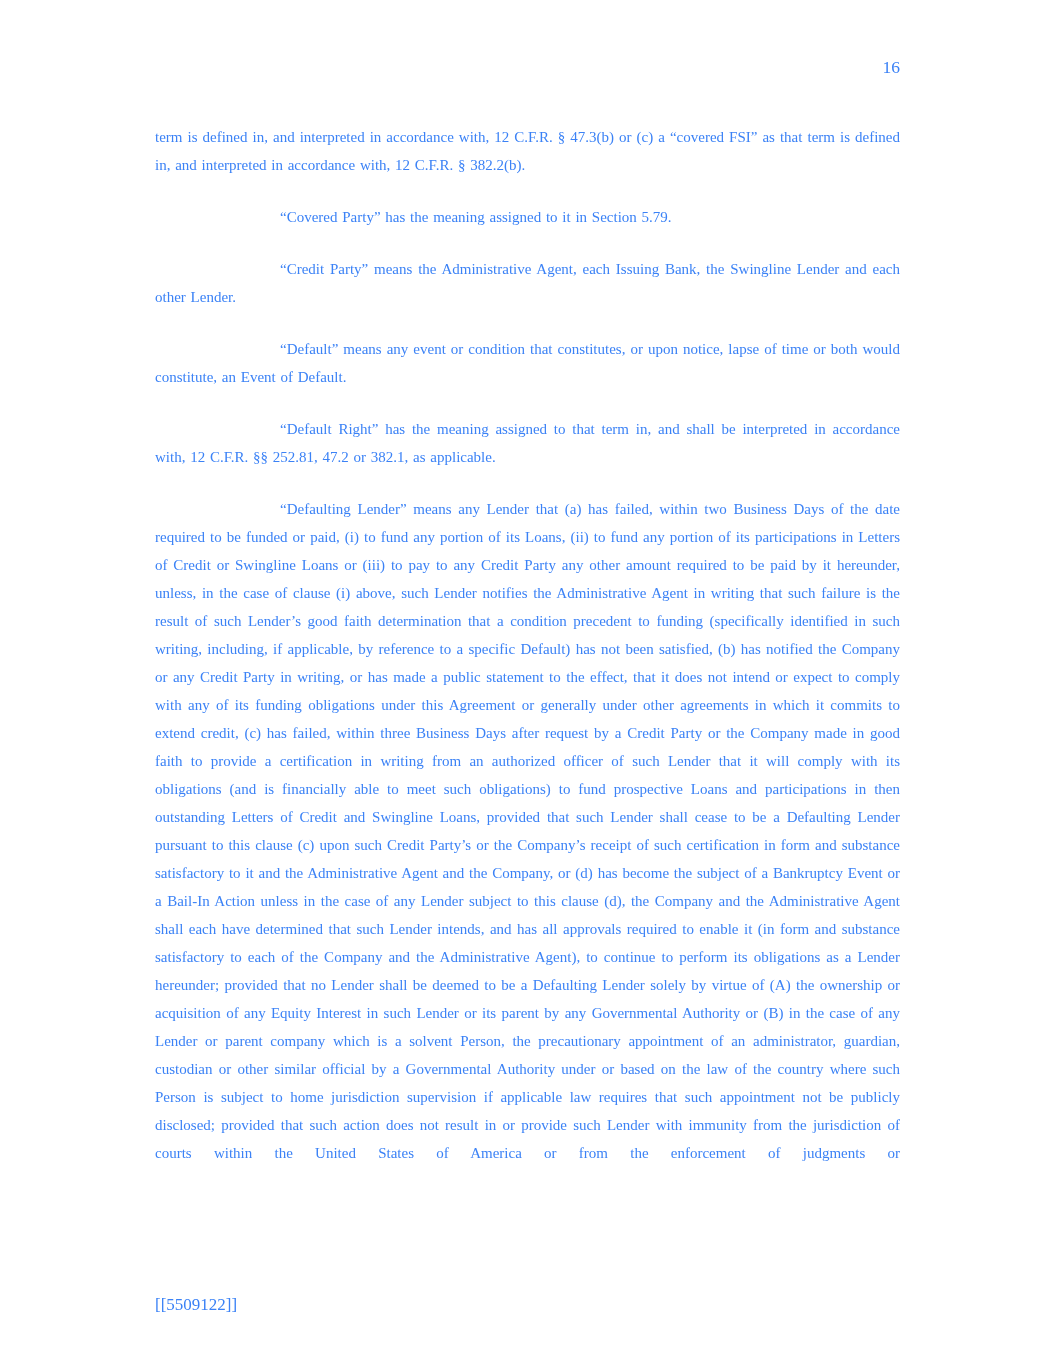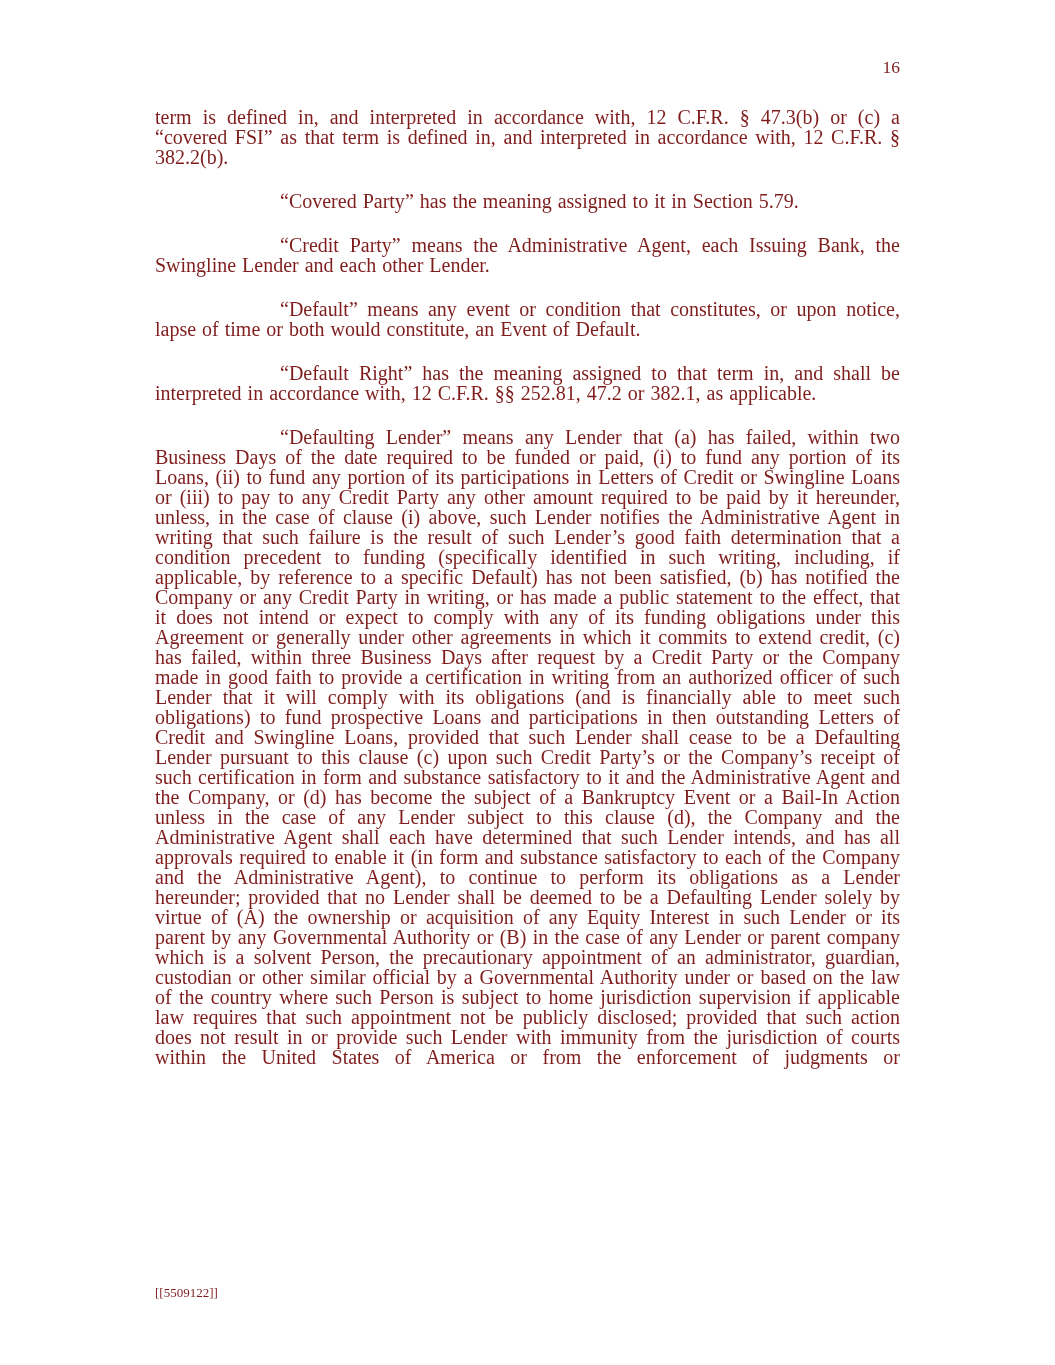--- a/index.html
+++ b/index.html
@@ -6,53 +6,53 @@
     margin: 0;
     padding: 0;
     background: #ffffff;
   }
   .page {
     position: relative;
     width: 1055px;
     height: 1365px;
     background: #ffffff;
     font-family: "Liberation Serif", "DejaVu Serif", serif;
-    color: #7f1d1d;
+    color: #3b82f6;
     box-sizing: border-box;
     padding: 55px 155px 0 155px;
     overflow: hidden;
   }
   .page-number {
     text-align: right;
     font-size: 17.5px;
     line-height: 24px;
   }
   .content {
-    margin-top: 28px;
-    font-size: 20px;
-    line-height: 20px;
+    margin-top: 44px;
+    font-size: 15px;
+    line-height: 28px;
   }
   .content p {
     margin: 0 0 24px 0;
     text-align: justify;
     word-spacing: 1px;
   }
   .content p.indent {
     text-indent: 125px;
   }
   .content p.continues {
     text-align-last: justify;
   }
   .u {
   }
   .footer {
     position: absolute;
     left: 155px;
-    bottom: 64px;
-    font-size: 13px;
+    bottom: 52px;
+    font-size: 17px;
     line-height: 16px;
   }
 </style>
 </head>
 <body>
 
 <div class="page">
   <div class="page-number">16</div>
 
   <div class="content" id="paragraphs">

